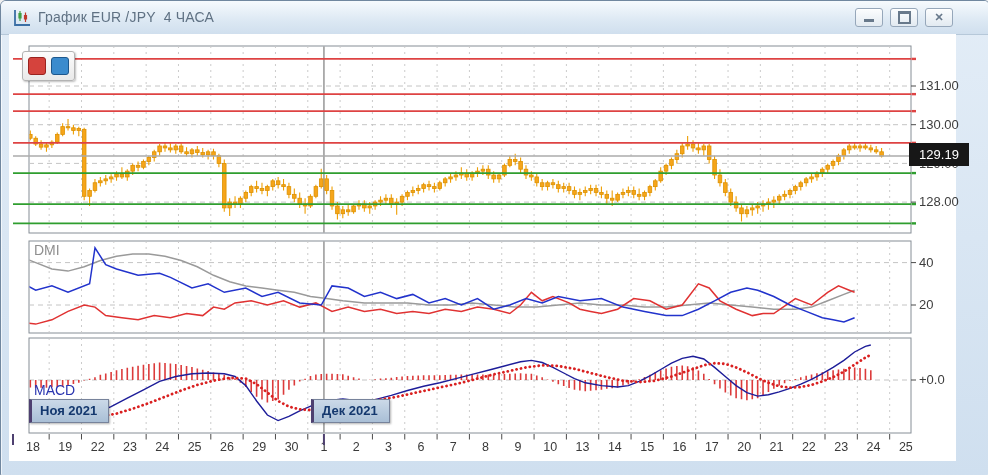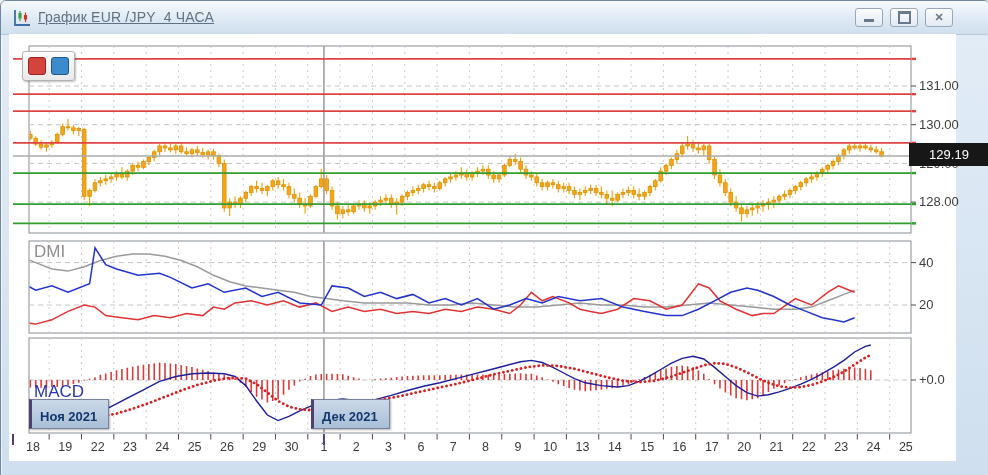--- a/index.html
+++ b/index.html
@@ -2,42 +2,42 @@
 <html><head>
 <meta charset="utf-8">
 <style>
   html,body{margin:0;padding:0;background:#f0f0f0;font-family:"Liberation Sans",sans-serif;}
   .window{position:relative;width:988px;height:475px;background:linear-gradient(#e3edf7,#cfdfef);
     border:1px solid #70879f;border-radius:6px 6px 3px 3px;overflow:hidden;
     box-shadow:inset 0 0 0 1px rgba(255,255,255,.65);}
   .titlebar{position:absolute;left:0;top:0;right:0;height:33px;
     background:linear-gradient(#f6fafd,#dce8f3 60%,#d0dfee);border-bottom:1px solid #b6c8d9;}
   .title-icon{position:absolute;left:11px;top:7px;width:20px;height:20px;}
-  .title-text{position:absolute;left:37px;top:8px;font-size:14px;color:#5f7183;white-space:pre;letter-spacing:.2px;text-decoration:underline;}
+  .title-text{position:absolute;left:37px;top:8px;font-size:14px;color:#5f7183;white-space:pre;letter-spacing:.2px;}
   .win-buttons{position:absolute;right:36px;top:7px;display:flex;gap:7px;}
   .win-btn{width:28px;height:19px;border:1px solid #96a7ba;border-radius:3px;
     background:linear-gradient(#fcfdfe,#e2eaf1);box-shadow:inset 0 1px 0 #fff;
     display:flex;align-items:center;justify-content:center;padding:0;cursor:default;}
   .glyph-min{width:10px;height:3px;background:#68798b;margin-top:6px;}
   .glyph-max{width:9px;height:8px;border:2px solid #68798b;border-top-width:3px;background:transparent;}
   .glyph-close{font-size:11px;font-weight:bold;color:#68798b;line-height:1;}
   .client{position:absolute;left:8px;top:33px;width:947px;height:427px;background:#ffffff;}
   #chart-svg{position:absolute;left:0;top:33px;width:988px;height:442px;}
   #chart-svg text{font-family:"Liberation Sans",sans-serif;}
   .legend-panel{position:absolute;left:21px;top:50px;width:51px;height:28px;background:linear-gradient(#fcfcfc,#e9e9e9);
     border:1px solid #b3b3b3;border-radius:3px;box-shadow:1px 1px 2px rgba(0,0,0,.25);}
   .legend-btn{position:absolute;top:5px;width:18px;height:18px;border-radius:3px;padding:0;cursor:default;}
   .legend-btn.red{left:5px;background:#d5433d;border:1px solid #99231f;}
   .legend-btn.blue{left:28px;background:#3b8bcd;border:1px solid #1d578c;}
-  .price-tag{position:absolute;left:908px;top:142px;width:80px;height:23px;background:#171717;color:#ffffff;
+  .price-tag{position:absolute;left:908px;top:142px;width:60px;height:23px;background:#171717;color:#ffffff;
     font-size:13px;line-height:23px;text-align:center;z-index:4;}
-  .panel-label{position:absolute;font-size:17px;z-index:3;}
+  .panel-label{position:absolute;font-size:14px;z-index:3;}
   .dmi-label{left:33px;top:241px;color:#8f8f8f;}
   .macd-label{left:33px;top:338px;color:#2a35b0;margin-top:43px;}
-  .month-box{position:absolute;top:398px;height:16px;padding:9px 11px 3px 8px;font-size:13px;font-weight:bold;color:#14386e;
+  .month-box{position:absolute;top:398px;height:16px;padding:3px 11px 3px 8px;font-size:13px;font-weight:bold;color:#14386e;
     background:linear-gradient(#cbd9e8,#a9bfd6);border:1px solid #77839b;border-left:3px solid #4e4070;
     box-shadow:1px 1px 2px rgba(0,0,0,.3);z-index:3;line-height:16px;}
   .month-nov{left:28px;}
   .month-dec{left:310px;}
 </style>
 </head>
 <body>
 
 <div class="window">
   <div class="titlebar">

